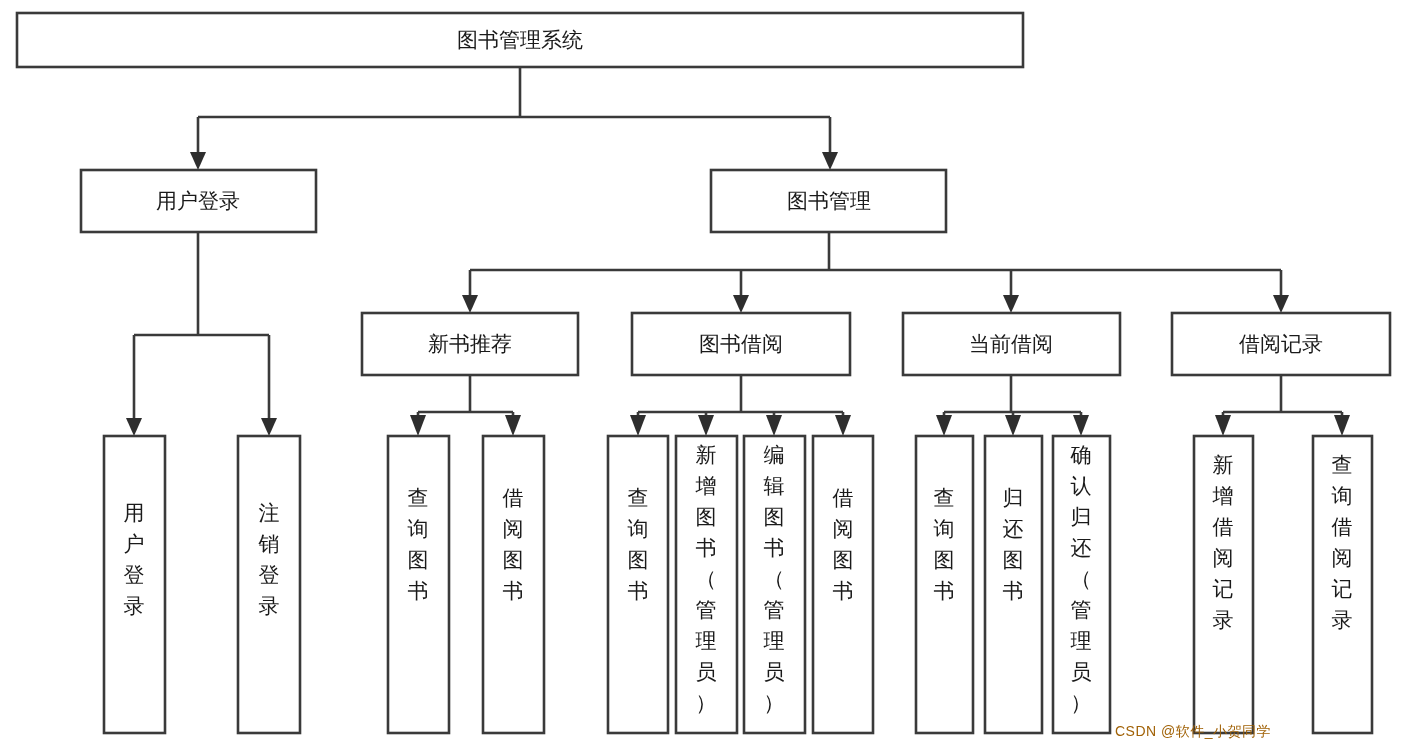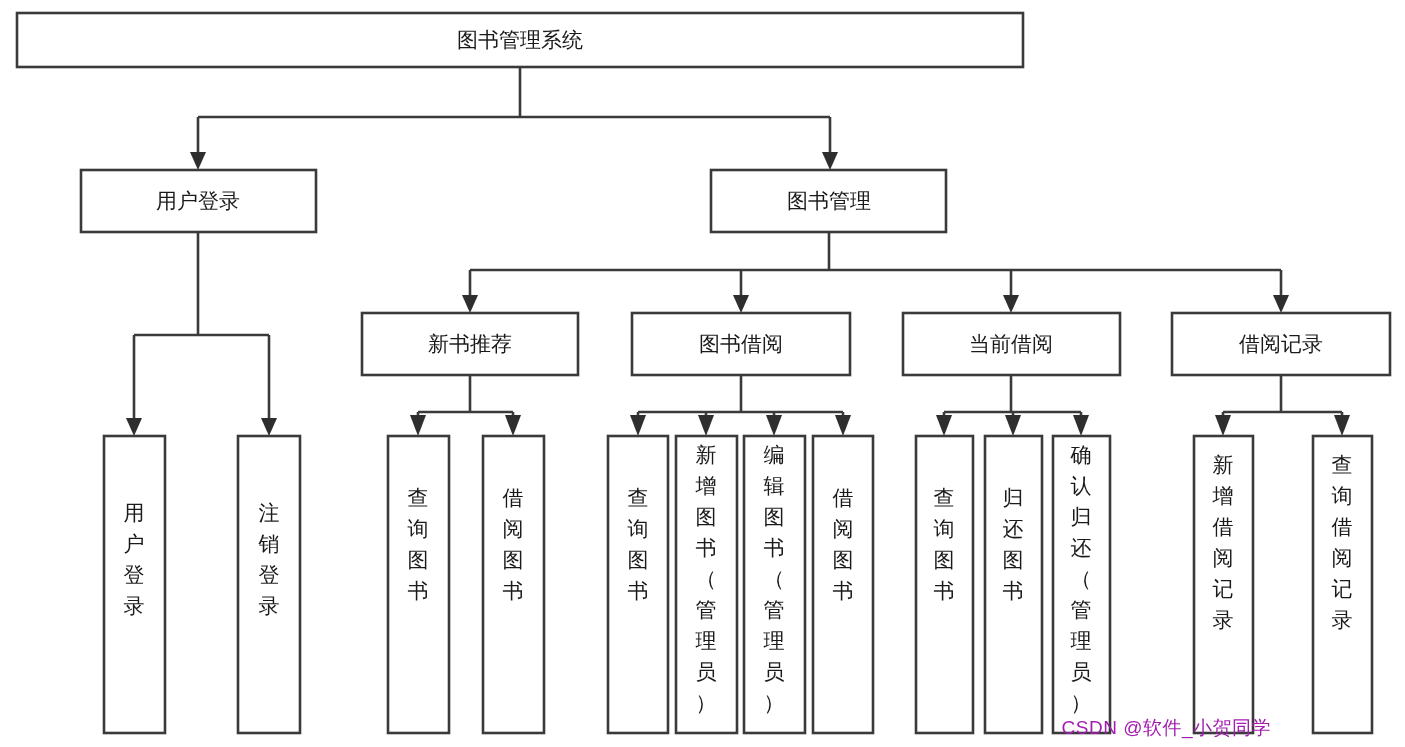--- a/index.html
+++ b/index.html
@@ -53,22 +53,22 @@
     font-family: "Liberation Sans", "DejaVu Sans", sans-serif;
     fill: #1a1a1a;
     font-size: 21px;
     text-anchor: middle;
   }
   .watermark {
     position: absolute;
     right: 8px;
     bottom: 6px;
     font-family: "Liberation Sans", "DejaVu Sans", sans-serif;
-    font-size: 19px;
-    color: #a21caf;
+    font-size: 14px;
+    color: #a16207;
     letter-spacing: 0.5px;
     white-space: nowrap;
     user-select: none;
   }
 </style>
 </head>
 <body>
 
 <div id="diagram-root">
 

